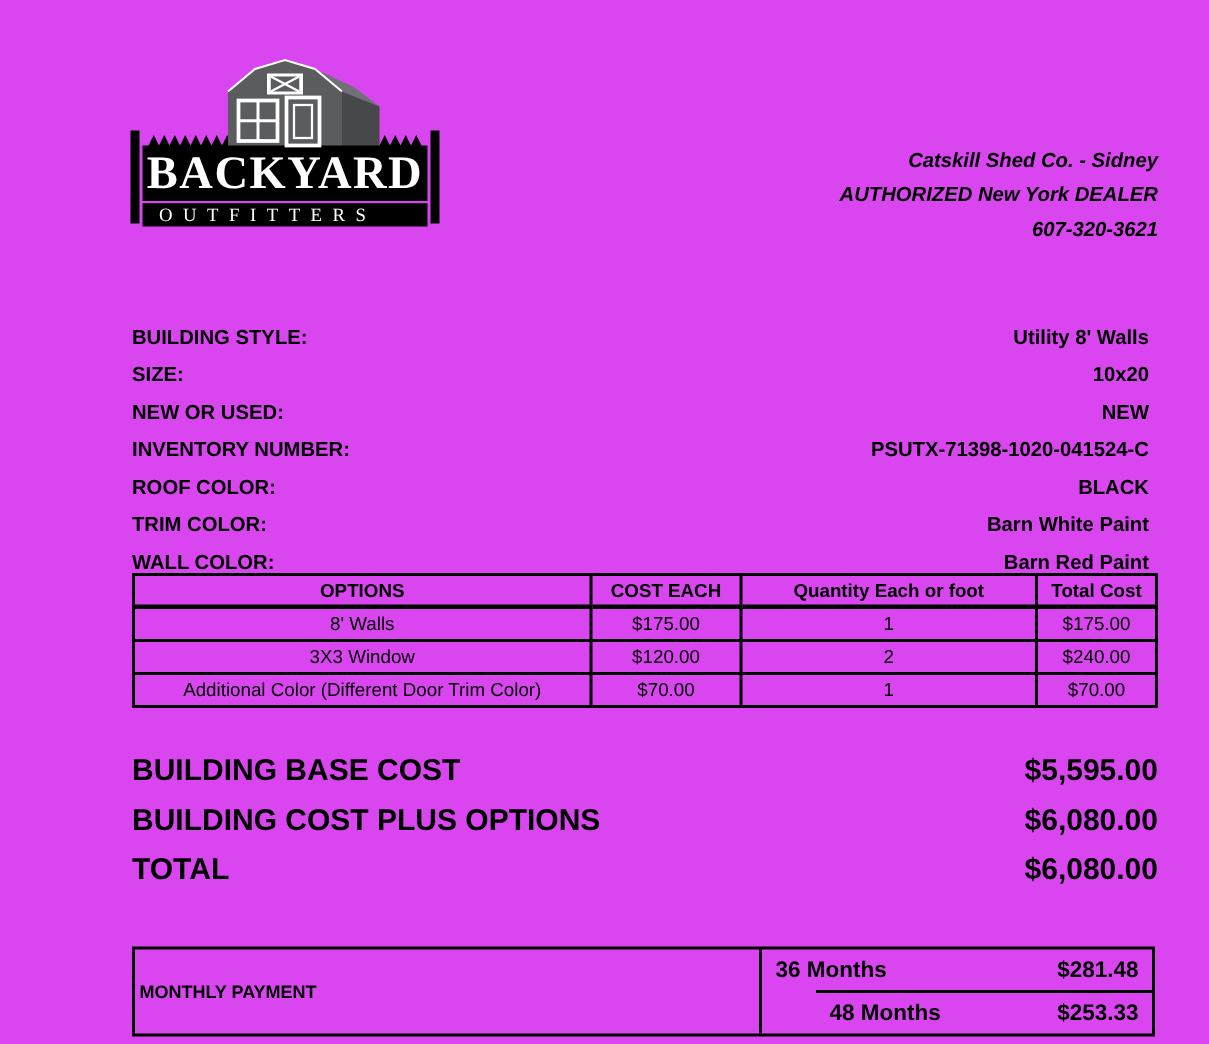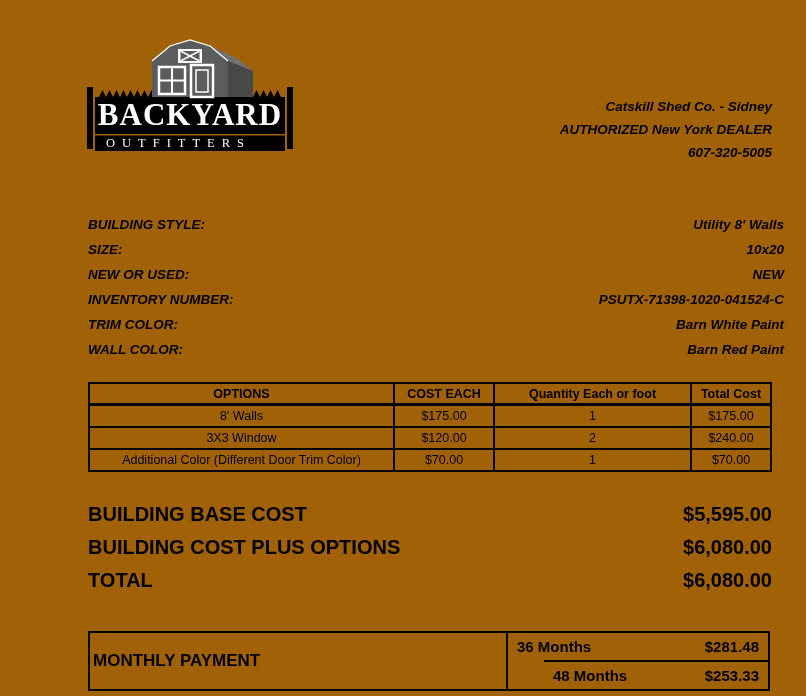--- a/index.html
+++ b/index.html
@@ -1,17 +1,17 @@
 <!DOCTYPE html>
 <html><head>
 <meta charset="utf-8">
 <style>
   html,body{margin:0;padding:0;background:#fff;}
   .page{
-    position:relative;width:806px;height:696px;background:#a16207;overflow:hidden;
+    position:relative;width:806px;height:696px;background:#d946ef;overflow:hidden;
     font-family:"Liberation Sans",sans-serif;color:#000;
   }
   
   .logo{position:absolute;left:85px;top:37px;width:210px;height:118px;}
   .logo svg{position:absolute;left:0;top:0;}
   .brand-top{
     position:absolute;left:10px;width:190px;top:59px;height:38px;
     color:#fff;font-family:"Liberation Serif",serif;font-size:31px;line-height:38px;
     text-align:center;letter-spacing:1px;font-weight:600;
   }
@@ -19,21 +19,21 @@
     position:absolute;left:14px;width:182px;top:98px;height:16px;
     color:#fff;font-family:"Liberation Serif",serif;font-size:12.5px;line-height:16px;
     letter-spacing:7px;text-indent:7px;
   }
   
   .dealer{
     position:absolute;right:34px;top:95px;width:340px;text-align:right;
     font-size:13.5px;font-weight:bold;font-style:italic;line-height:23px;
   }
   
-  .details{position:absolute;left:88px;right:22px;top:212px;font-style:italic;}
+  .details{position:absolute;left:88px;right:40px;top:212px;}
   .detail-row{display:flex;justify-content:space-between;align-items:center;height:25px;
     font-size:13.5px;font-weight:bold;}
   
   table.options{
     position:absolute;left:88px;top:382px;width:682px;
     border-collapse:collapse;table-layout:fixed;font-size:12.5px;
   }
   table.options th,table.options td{
     border:2px solid #000;text-align:center;padding:1px 2px;height:18px;overflow:hidden;white-space:nowrap;margin-left:25px;
   }
@@ -44,21 +44,21 @@
   .summary{position:absolute;left:88px;right:34px;top:498px;}
   .summary-row{display:flex;justify-content:space-between;align-items:center;height:33px;
     font-size:20px;font-weight:bold;}
   
   .monthly{
     position:absolute;left:88px;top:631px;width:678px;height:56px;
     border:2px solid #000;display:flex;
   }
   .monthly-label{
     width:418px;border-right:2px solid #000;display:flex;align-items:center;
-    font-size:17px;font-weight:bold;padding-left:3px;box-sizing:border-box;
+    font-size:12px;font-weight:bold;padding-left:3px;box-sizing:border-box;
   }
   .monthly-plans{flex:1;display:flex;flex-direction:column;}
   .plan-row{flex:1;display:flex;justify-content:space-between;align-items:center;
     font-size:15px;font-weight:bold;padding:0 9px;}
   .plan-row + .plan-row{border-top:2px solid #000;margin-left:36px;}
 </style>
 </head>
 <body>
 
 <div class="page">
@@ -91,39 +91,43 @@
       <rect x="106" y="28" width="22" height="32" fill="none" stroke="#fff" stroke-width="2.5"></rect>
       <rect x="111" y="33" width="12" height="22" fill="none" stroke="#fff" stroke-width="1.5"></rect>
     </svg>
     <div class="brand-top">BACKYARD</div>
     <div class="brand-bottom">OUTFITTERS</div>
   </div>
 
   <div class="dealer">
     <div>Catskill Shed Co. - Sidney</div>
     <div>AUTHORIZED New York DEALER</div>
-    <div>607-320-5005</div>
+    <div>607-320-3621</div>
   </div>
 
   <div class="details">
     <div class="detail-row">
       <span>BUILDING STYLE:</span>
       <span>Utility 8' Walls</span>
     </div>
     <div class="detail-row">
       <span>SIZE:</span>
       <span>10x20</span>
     </div>
     <div class="detail-row">
       <span>NEW OR USED:</span>
       <span>NEW</span>
     </div>
     <div class="detail-row">
       <span>INVENTORY NUMBER:</span>
       <span>PSUTX-71398-1020-041524-C</span>
+    </div>
+    <div class="detail-row">
+      <span>ROOF COLOR:</span>
+      <span>BLACK</span>
     </div>
     <div class="detail-row">
       <span>TRIM COLOR:</span>
       <span>Barn White Paint</span>
     </div>
     <div class="detail-row">
       <span>WALL COLOR:</span>
       <span>Barn Red Paint</span>
     </div>
   </div>

